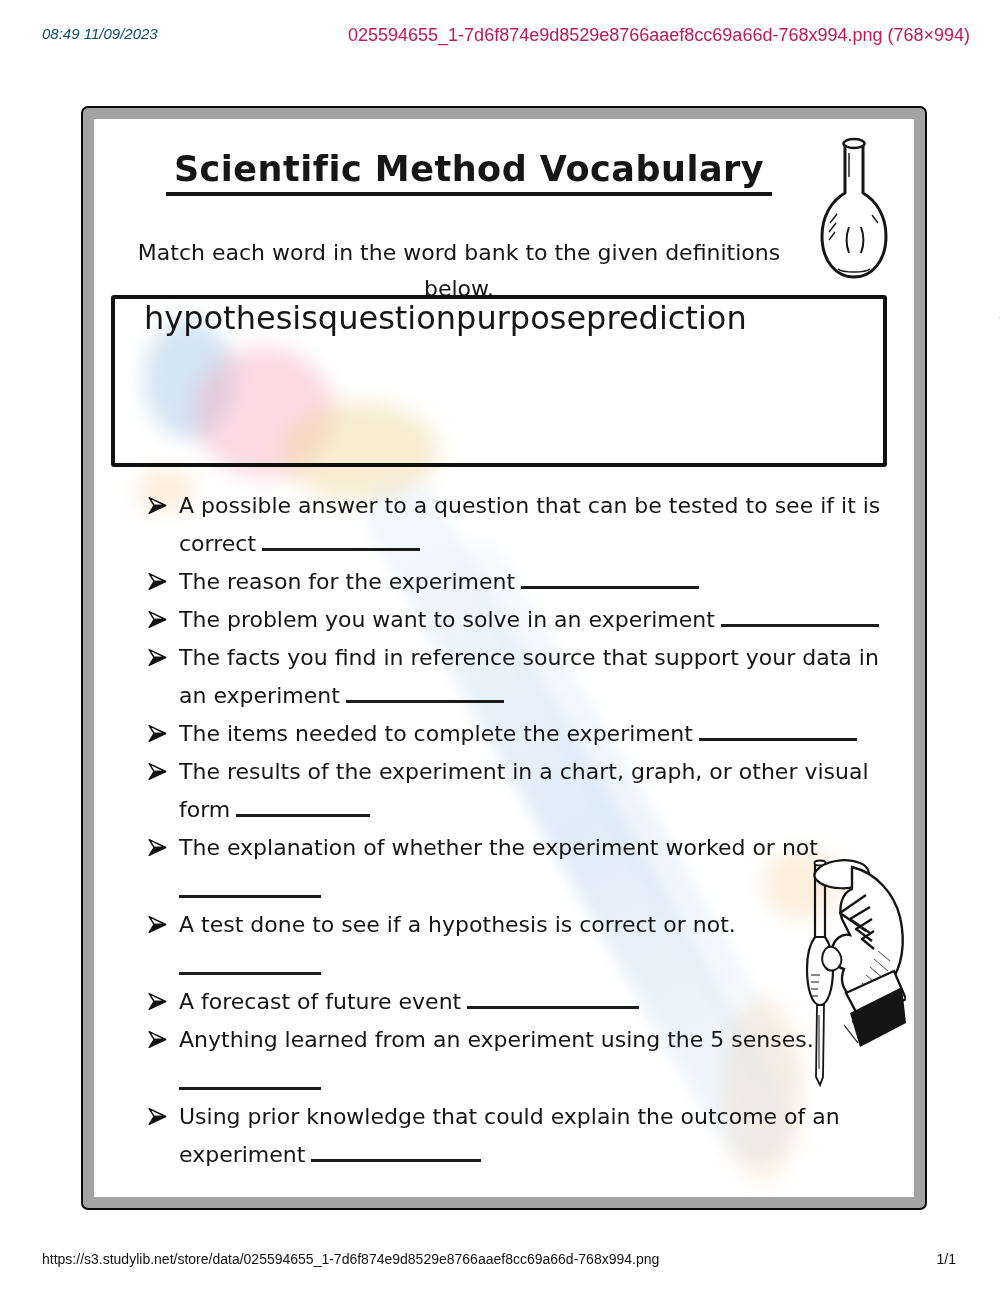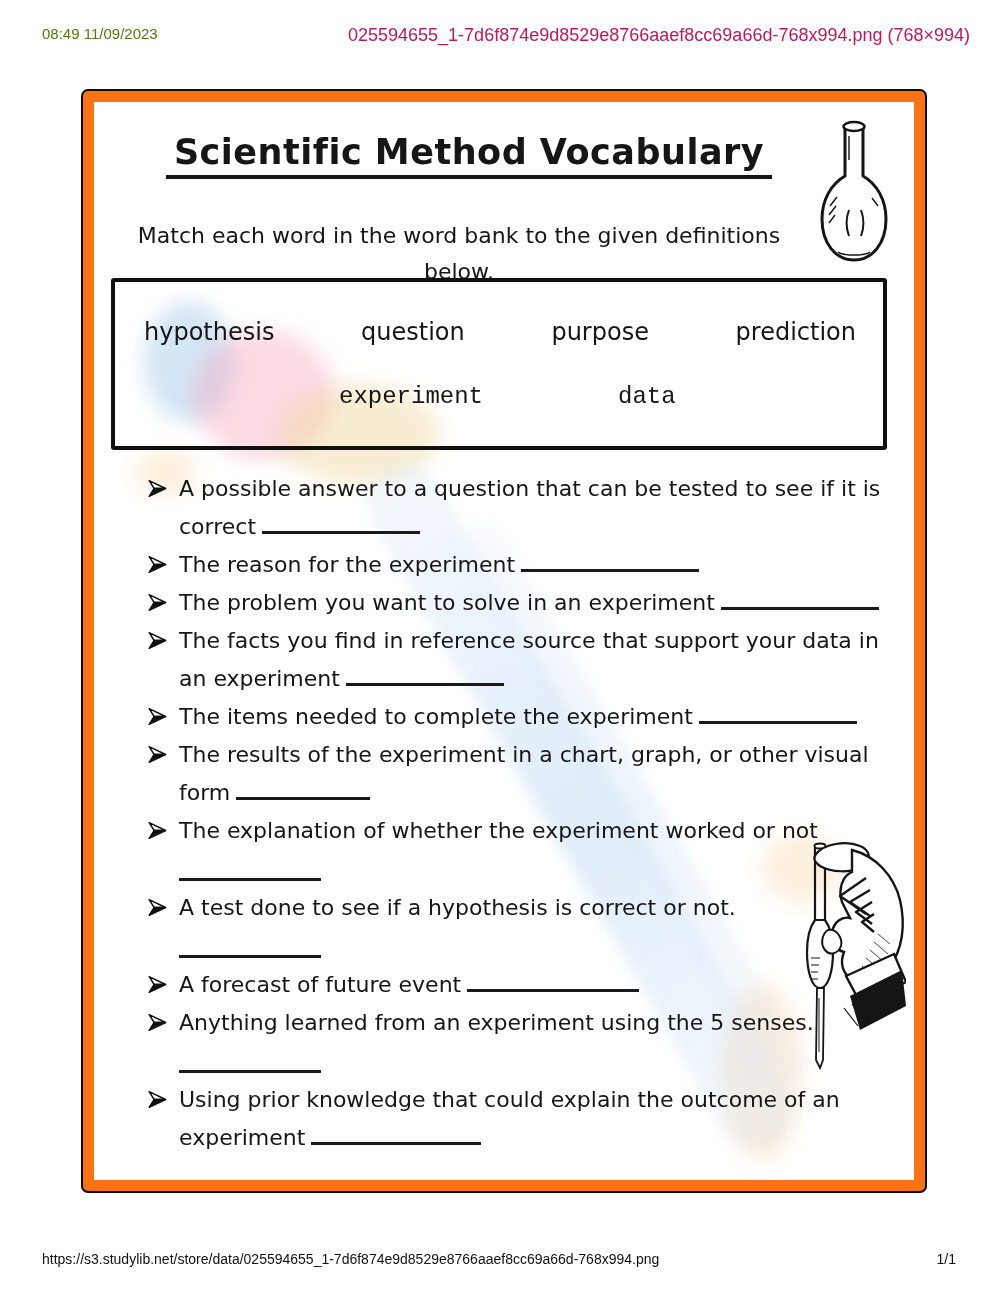--- a/index.html
+++ b/index.html
@@ -1,27 +1,27 @@
 <!DOCTYPE html>
 <html><head>
 <meta charset="utf-8">
 <style>
   html,body{margin:0;padding:0;background:#fff;}
   #canvas{position:relative;width:1000px;height:1294px;background:#fff;overflow:hidden;
           font-family:"Liberation Sans",sans-serif;color:#000;}
 
   
-  .print-header-time{position:absolute;left:42px;top:25px;font-size:15px;color:#4d7c0f;}
+  .print-header-time{position:absolute;left:42px;top:25px;font-size:15px;color:#0c4a6e;font-style:italic;}
   .print-header-title{position:absolute;left:348px;top:25px;font-size:18px;color:#be185d;}
   .print-footer-url{position:absolute;left:42px;top:1251px;font-size:14px;color:#111;}
   .print-footer-page{position:absolute;right:44px;top:1251px;font-size:14px;color:#111;}
 
   
-  .sheet{position:absolute;left:83px;top:91px;width:842px;height:1100px;box-sizing:border-box;
-         border:11px solid #f97316;border-radius:5px;box-shadow:0 0 0 2px #0b0b0b;background:#fff;
+  .sheet{position:absolute;left:83px;top:108px;width:842px;height:1100px;box-sizing:border-box;
+         border:11px solid #a3a3a3;border-radius:5px;box-shadow:0 0 0 2px #0b0b0b;background:#fff;
          font-family:"DejaVu Sans","Liberation Sans",sans-serif;color:#161616;}
 
   
   .blob{position:absolute;border-radius:50%;filter:blur(10px);pointer-events:none;z-index:0;}
   .blob.b1{left:50px;top:200px;width:90px;height:120px;background:rgba(148,190,228,.40);}
   .blob.b2{left:100px;top:228px;width:140px;height:130px;background:rgba(246,168,190,.42);}
   .blob.b3{left:185px;top:282px;width:160px;height:100px;background:rgba(240,214,158,.45);}
   .blob.b4{left:42px;top:348px;width:60px;height:45px;background:rgba(250,220,180,.45);}
   .blob.b5{left:668px;top:730px;width:80px;height:70px;background:rgba(250,214,172,.40);}
   .blob.b6{left:628px;top:880px;width:80px;height:180px;background:rgba(248,210,165,.35);}
@@ -40,21 +40,21 @@
   
   .instruction{position:absolute;left:10px;top:94px;width:710px;text-align:center;
                font-size:22px;line-height:36px;}
 
   
   .flask{position:absolute;left:721px;top:16px;}
 
   
   .word-bank{position:absolute;left:17px;top:176px;width:776px;height:172px;box-sizing:border-box;
              border:4px solid #101010;border-radius:3px;background:transparent;
-             display:flex;flex-direction:column;justify-content:space-evenly;font-size:24px;}
+             display:flex;justify-content:space-evenly;font-size:32px;}
   .wb-row{display:flex;}
   .wb-row.r1{justify-content:space-between;padding:0 27px 0 29px;}
   .wb-row.r2{justify-content:space-between;padding:0 46px 0 64px;}
   .wb-row.r3{padding-left:224px;gap:135px;font-family:Liberation Mono, monospace;}
 
   
   .definitions{position:absolute;left:53px;top:368px;width:758px;font-size:22px;line-height:38px;}
   .item{position:relative;padding-left:32px;}
   .item .bullet{position:absolute;left:0;top:9px;width:20px;height:19px;}
   .blank{display:inline-block;width:158px;height:.55em;border-bottom:3px solid #1b1b1b;margin-left:6px;}

